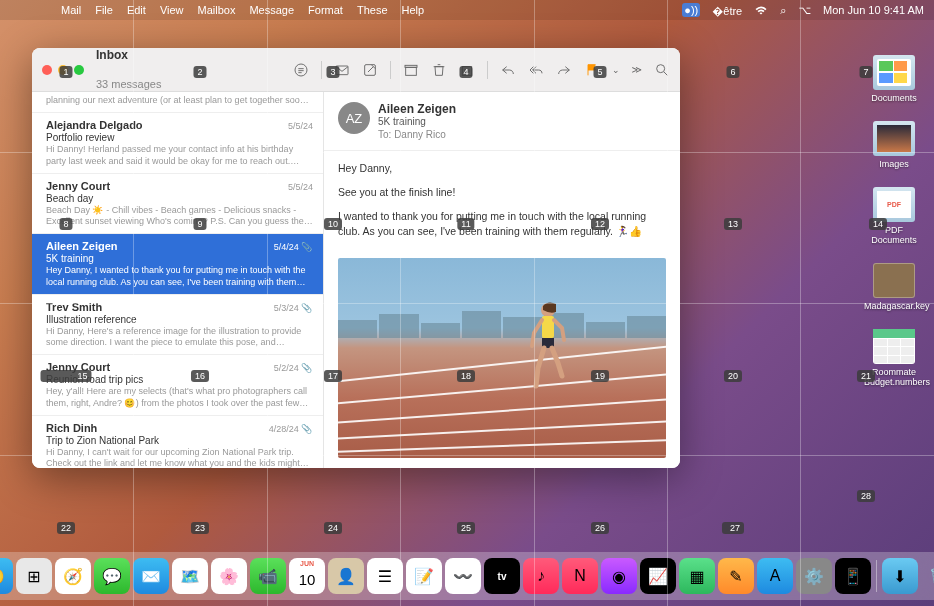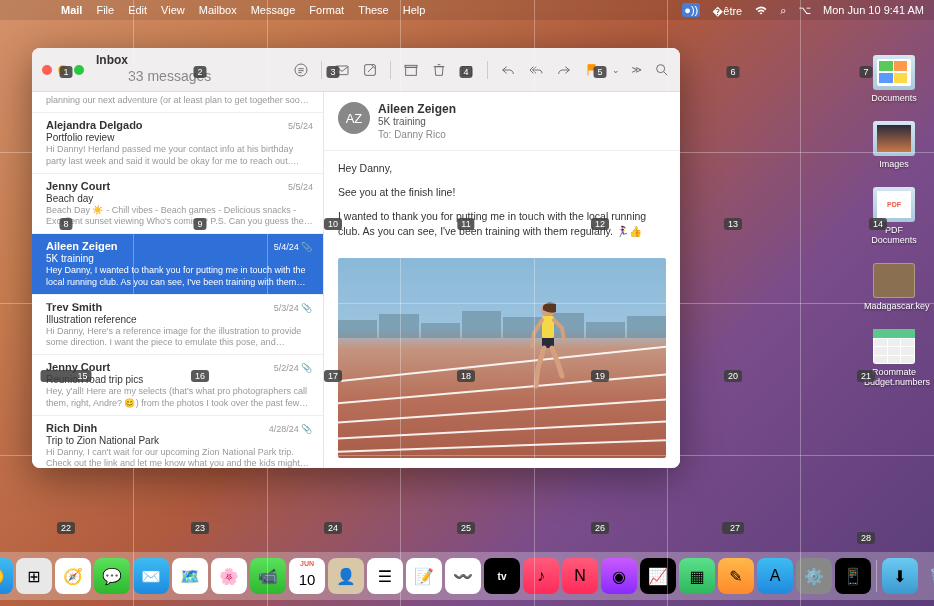--- a/index.html
+++ b/index.html
@@ -1,39 +1,39 @@
 <!DOCTYPE html>
 <html><head>
 <meta charset="utf-8">
 <style>
 *{margin:0;padding:0;box-sizing:border-box;font-family:-apple-system,BlinkMacSystemFont,"Helvetica Neue",sans-serif;}
 body{width:934px;height:606px;overflow:hidden;position:relative;background:linear-gradient(135deg,#d4916a 0%,#c97d50 20%,#b05a3e 45%,#7a4c8a 70%,#5a3d7a 100%);}
 .menubar{position:absolute;top:0;left:0;right:0;height:20px;background:rgba(0,0,0,0.1);display:flex;align-items:center;padding:0 10px;color:#fff;font-size:11px;z-index:100;}
 .menubar .apple{margin-right:12px;font-size:13px;}
 .menubar .menu-item{margin-right:14px;cursor:default;}
-.menubar .menu-item.bold{font-weight:700;padding-left:39px;}
+.menubar .menu-item.bold{font-weight:400;padding-left:39px;}
 .menubar .right{margin-left:auto;display:flex;align-items:center;gap:12px;}
 .menubar .right span{font-size:11px;}
 .menubar .siri{width:18px;height:14px;background:#4a7dd4;border-radius:3px;display:flex;align-items:center;justify-content:center;font-size:9px;}
 
 .grid-overlay{position:absolute;inset:0;pointer-events:none;z-index:200;}
 .grid-line-v{position:absolute;top:0;bottom:0;width:1px;background:rgba(255,255,255,0.3);}
 .grid-line-h{position:absolute;left:0;right:0;height:1px;background:rgba(255,255,255,0.3);}
 .grid-num{position:absolute;background:rgba(60,60,60,0.85);color:#fff;font-size:9px;padding:1px 4px;border-radius:3px;font-weight:500;transform:translate(-50%,-50%);}
 
 .mail-window{position:absolute;top:48px;left:32px;width:648px;height:420px;background:#fff;border-radius:8px;box-shadow:0 10px 40px rgba(0,0,0,0.4);overflow:hidden;display:flex;flex-direction:column;}
 .mail-titlebar{height:44px;background:#f0eeee;display:flex;align-items:center;padding:0 10px;border-bottom:1px solid #ddd;}
 .traffic-lights{display:flex;gap:6px;margin-right:12px;}
 .traffic-lights span{width:10px;height:10px;border-radius:50%;}
 .tl-red{background:#ff5f57;}
 .tl-yellow{background:#ffbd2e;}
 .tl-green{background:#28c940;}
-.inbox-title{display:flex;flex-direction:row;line-height:1.1;}
+.inbox-title{display:flex;flex-direction:column;line-height:1.1;}
 .inbox-title .main{font-size:12px;font-weight:600;color:#333;}
-.inbox-title .sub{font-size:14px;color:#888;margin-top:15px;}
+.inbox-title .sub{font-size:11px;color:#888;margin-top:15px;}
 .toolbar-icons{margin-left:auto;display:flex;gap:12px;align-items:center;}
 .toolbar-icons svg,.toolbar-icons .icn{width:16px;height:16px;color:#666;stroke:#666;fill:none;stroke-width:1.4;}
 .toolbar-sep{width:1px;height:18px;background:#ccc;}
 
 .mail-body{flex:1;display:flex;overflow:hidden;}
 .msg-list{width:292px;overflow-y:auto;background:#fff;border-right:1px solid #e5e5e5;}
 .msg-item{padding:6px 10px 6px 14px;border-bottom:1px solid #eee;cursor:default;}
 .msg-item.selected{background:#2f6fd8;color:#fff;}
 .msg-item .row1{display:flex;justify-content:space-between;align-items:baseline;}
 .msg-item .sender{font-size:11px;font-weight:600;color:#333;}
@@ -381,14 +381,14 @@
     <div class="grid-num" style="left: 466px; top: 376px;">18</div>
     <div class="grid-num" style="left: 600px; top: 376px;">19</div>
     <div class="grid-num" style="left: 733px; top: 376px;">20</div>
     <div class="grid-num" style="left: 866px; top: 376px;">21</div>
     <div class="grid-num" style="left: 66px; top: 528px;">22</div>
     <div class="grid-num" style="left: 200px; top: 528px;">23</div>
     <div class="grid-num" style="left: 333px; top: 528px;">24</div>
     <div class="grid-num" style="left: 466px; top: 528px;">25</div>
     <div class="grid-num" style="left: 600px; top: 528px;">26</div>
     <div class="grid-num" style="left: 733px; top: 528px; padding-left: 8px;">27</div>
-    <div class="grid-num" style="left: 866px; top: 538px;">28</div>
+    <div class="grid-num" style="left: 866px; top: 496px;">28</div>
   </div>
 
 </body></html>

